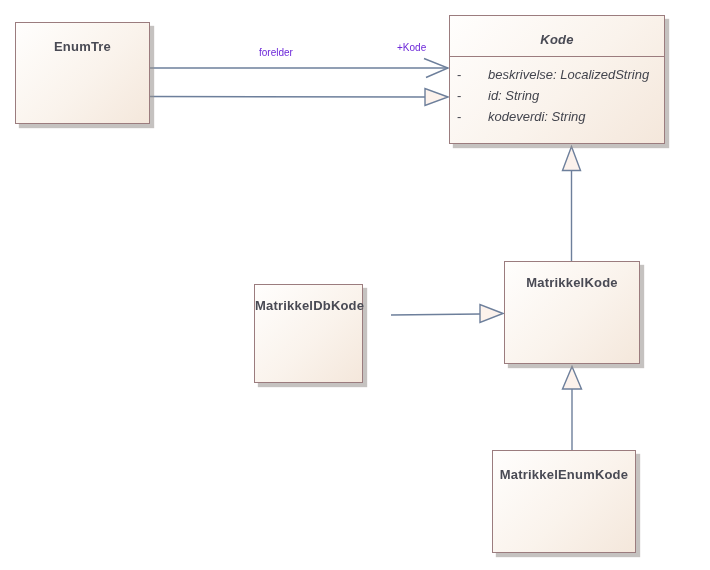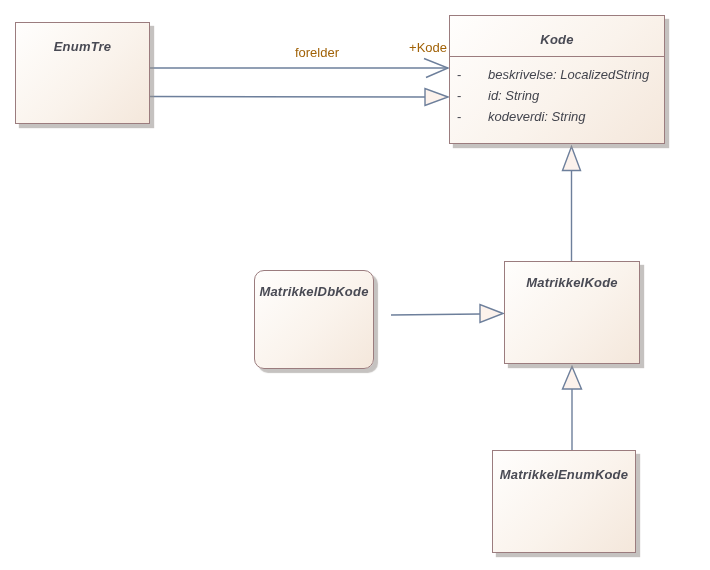--- a/index.html
+++ b/index.html
@@ -23,21 +23,20 @@
     background: linear-gradient(135deg, #fffefd 0%, #faf3ec 55%, #f4e7db 100%);
     box-shadow: 4px 4px 1px rgba(150,144,140,0.55);
   }
   .class-title {
     text-align: center;
     font-weight: bold;
     font-size: 13px;
     line-height: 15px;
     color: #494a54;
     letter-spacing: 0.2px;
-    font-style: italic;
   }
   .name-compartment {
     box-sizing: border-box;
     height: 41px;
     border-bottom: 1.4px solid #9b7c7e;
     padding-top: 16px;
   }
   .kode-title { font-style: italic; }
   .attr-compartment { padding-top: 7px; }
   .attr-row {
@@ -48,24 +47,24 @@
     color: #43454e;
   }
   .attr-vis {
     margin-left: 7px;
     width: 31px;
     flex: 0 0 31px;
   }
   .attr-text { white-space: nowrap; font-style: italic; }
   .edge-label {
     position: absolute;
-    font-size: 13px;
+    font-size: 10px;
     line-height: 15px;
-    color: #a16207;
-    text-align: right;
+    color: #6d28d9;
+    text-align: left;
     white-space: nowrap;
   }
 </style>
 </head>
 <body>
 
 <div class="canvas">
 
   <svg class="connector-layer" width="710" height="570" viewBox="0 0 710 570">
 
@@ -115,21 +114,21 @@
         <span class="attr-vis">-</span>
         <span class="attr-text">id: String</span>
       </div>
       <div class="attr-row">
         <span class="attr-vis">-</span>
         <span class="attr-text">kodeverdi: String</span>
       </div>
     </div>
   </div>
 
-  <div class="uml-class" style="left:254px; top:270px; width:120px; height:99px;border-radius:10px;">
+  <div class="uml-class" style="left:254px; top:284px; width:109px; height:99px;">
     <div class="class-title" style="padding-top:13px;">MatrikkelDbKode</div>
   </div>
 
   <div class="uml-class" style="left:504px; top:261px; width:136px; height:103px;">
     <div class="class-title" style="padding-top:13px;">MatrikkelKode</div>
   </div>
 
   <div class="uml-class" style="left:492px; top:450px; width:144px; height:103px;">
     <div class="class-title" style="padding-top:16px;">MatrikkelEnumKode</div>
   </div>

